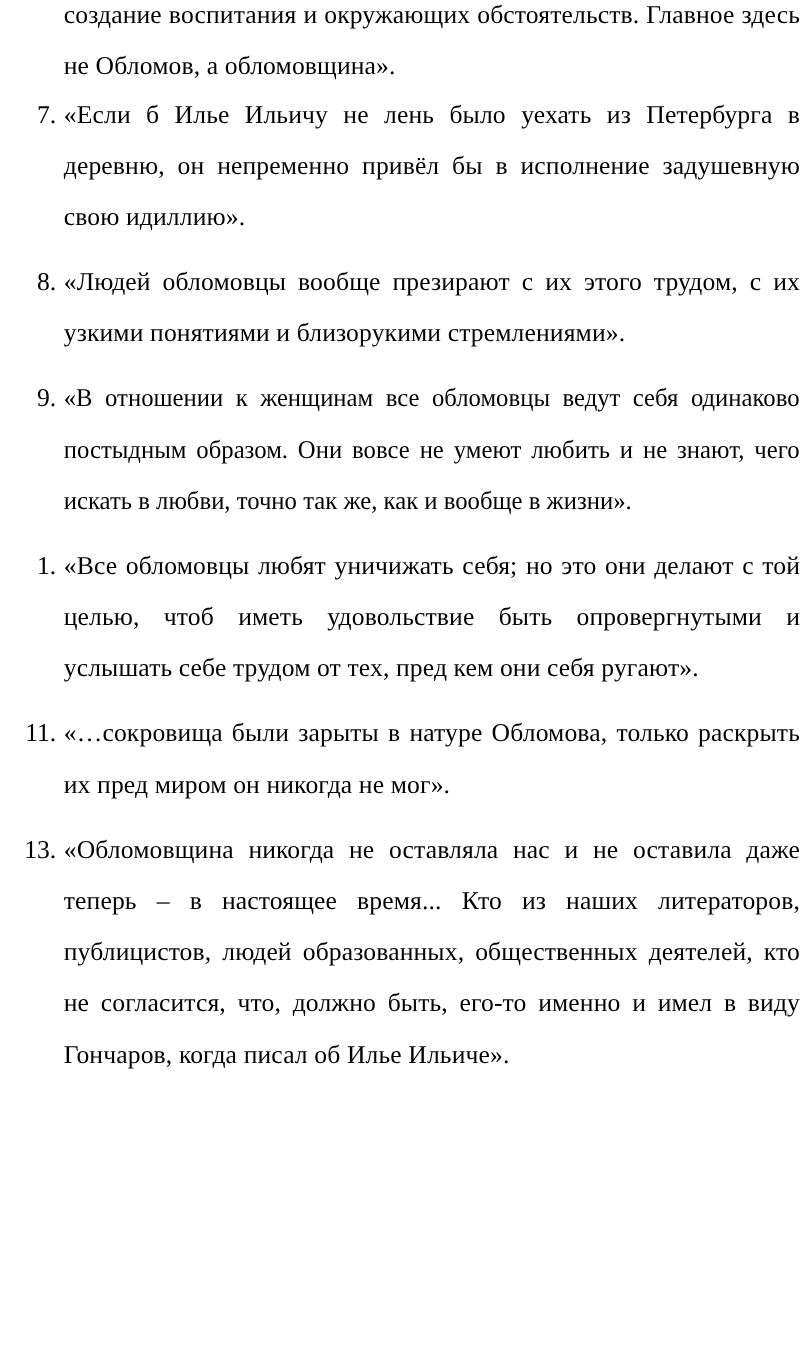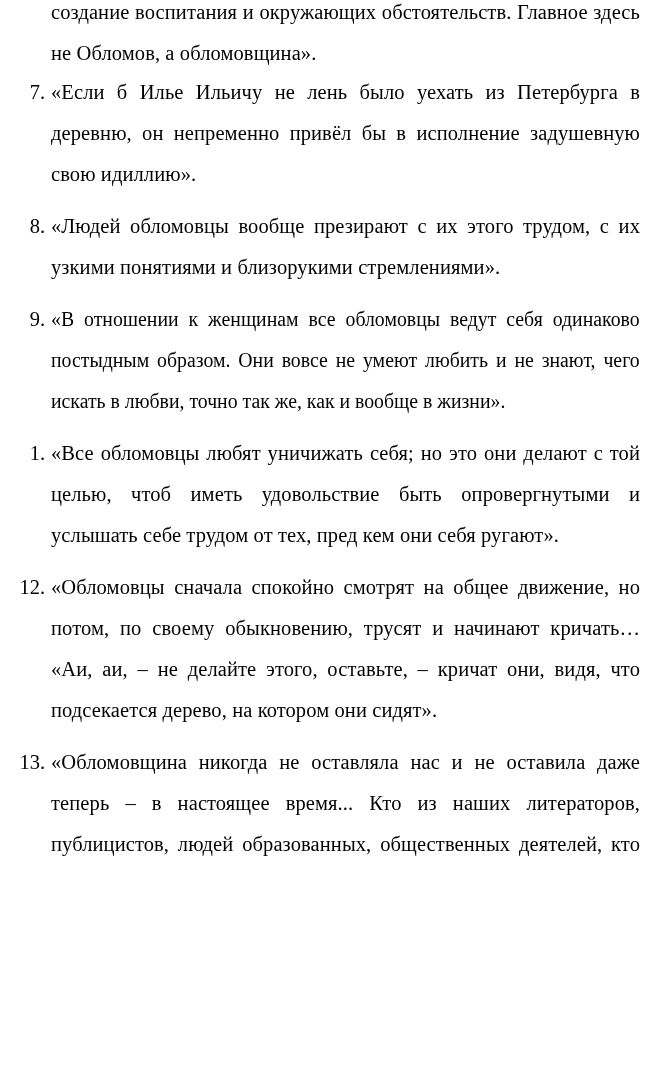--- a/index.html
+++ b/index.html
@@ -156,25 +156,25 @@
     <li class="li condensed">
       <span class="marker">9.</span>
       <p class="body">«В отношении к женщинам все обломовцы ведут себя одинаково постыдным образом. Они вовсе не умеют любить и не знают, чего искать в любви, точно так же, как и вообще в жизни».</p>
     </li>
 
     <li class="li">
       <span class="marker">1.</span>
       <p class="body">«Все обломовцы любят уничижать себя; но это они делают с той целью, чтоб иметь удовольствие быть опровергнутыми и услышать себе трудом от тех, пред кем они себя ругают».</p>
     </li>
 
-
-    <li class="li">
-      <span class="marker">12.</span>
-      <p class="body">«Обломовцы сначала спокойно смотрят на общее движение, но потом, по своему обыкновению, трусят и начинают кричать… «Аи, аи, – не делайте этого, оставьте, – кричат они, видя, что подсекается дерево, на котором они сидят».</p>
-    </li>
+    <li class="li">
+      <span class="marker">11.</span>
+      <p class="body">«…сокровища были зарыты в натуре Обломова, только раскрыть их пред миром он никогда не мог».</p>
+    </li>
+
 
     <li class="li">
       <span class="marker">13.</span>
       <p class="body">«Обломовщина никогда не оставляла нас и не оставила даже теперь – в настоящее время... Кто из наших литераторов, публицистов, людей образованных, общественных деятелей, кто не согласится, что, должно быть, его-то именно и имел в виду Гончаров, когда писал об Илье Ильиче».</p>
     </li>
 
   </ol>
 
   <div class="section-num">13.</div>
 

